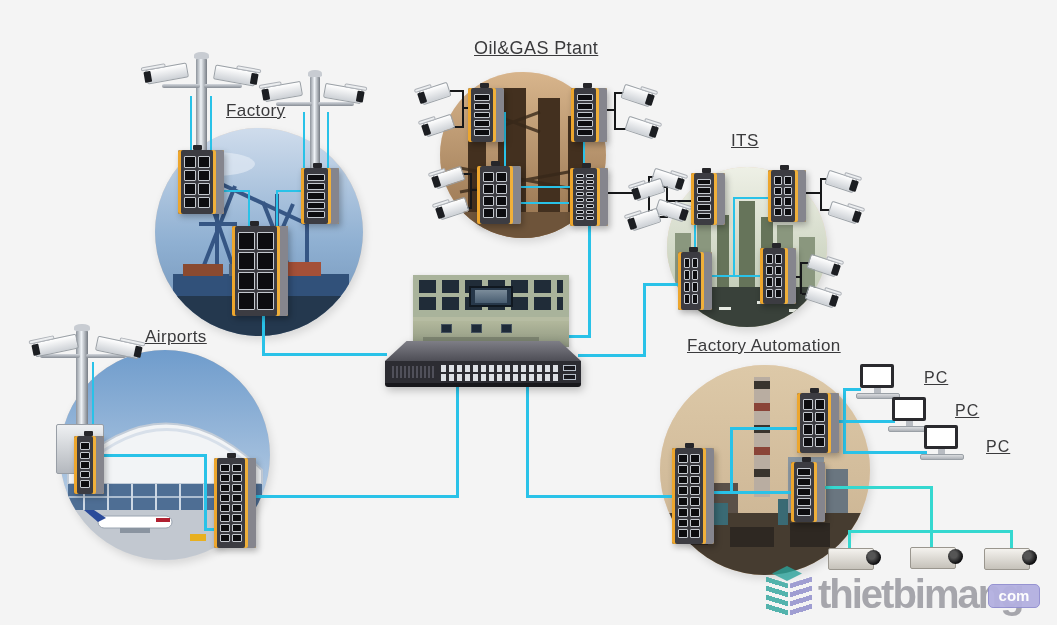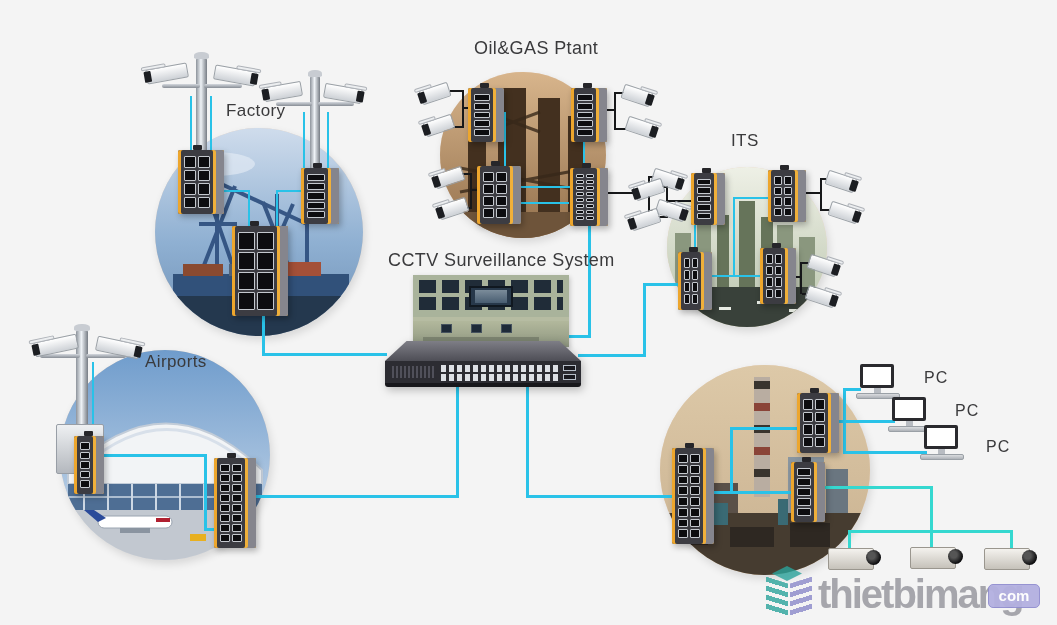--- a/index.html
+++ b/index.html
@@ -59,21 +59,21 @@
   .rack { position:absolute; left:385px; top:341px; width:196px; height:46px; z-index:3; filter:drop-shadow(2px 3px 4px rgba(0,0,0,.25)); }
   .rack .rtop { height:20px; background:linear-gradient(#7e7e86,#4e4e56); clip-path:polygon(11% 0, 89% 0, 100% 100%, 0 100%); }
   .rack .rfront { position:relative; height:22px; background:#2c2c32; }
   .rack .vents { position:absolute; left:7px; top:5px; width:42px; height:12px;
                  background:repeating-linear-gradient(90deg,#50505a 0 2px,#2c2c32 2px 4px); }
   .rack .prow { position:absolute; left:56px; width:118px; height:7px;
                 background:repeating-linear-gradient(90deg,#dde0e5 0 5px,#2c2c32 5px 8px); }
   .rack .sfp { position:absolute; width:13px; height:6px; border:1px solid #b8c0ca; background:#1a1a20; }
   .rack .rbase { height:4px; background:#17171b; border-radius:0 0 3px 3px; }
   
-  .lbl { position:absolute; z-index:4; color:#3a3a3c; font-size:17px; letter-spacing:.4px; white-space:nowrap; }
+  .lbl { position:absolute; z-index:4; color:#3a3a3c; font-size:17px; letter-spacing:.4px; white-space:nowrap;text-decoration:underline; }
   .lbl.big { font-size:18px; }
   .lbl.pcl { font-size:16px; letter-spacing:1px; }
   
   .wm { position:absolute; z-index:5; }
   .wm-text { left:818px; top:572px; font-size:40px; font-weight:bold; color:#a0a0a6; letter-spacing:-2px; opacity:.92; }
   .wm-badge { left:988px; top:584px; width:52px; height:24px; background:#b3b0e0; border:1px solid #918ed0;
               border-radius:5px; color:#fff; font-size:15px; font-weight:bold; text-align:center; line-height:22px; opacity:.95; }
   .cube { position:absolute; z-index:5; opacity:.8; }
   .cube-l { left:766px; top:580px; width:22px; height:34px; transform:skewY(18deg);
             background:repeating-linear-gradient(180deg,#2ba39b 0 5px, rgba(0,0,0,0) 5px 9px); }
@@ -687,22 +687,22 @@
       <div class="l"></div>
     </div>
   <div class="bc" style="left:984px;top:546px">
       <div class="b"></div>
       <div class="l"></div>
     </div>
 
   <div class="lbl" style="left:226px;top:101px">Factory</div>
   <div class="lbl big" style="left:474px;top:38px">Oil&amp;GAS Ptant</div>
   <div class="lbl" style="left:731px;top:131px">ITS</div>
-  <div class="lbl big" style="left:388px;top:250px">CCTV Surveillance System</div>
-  <div class="lbl" style="left:145px;top:352px">Airports</div>
+  <div class="lbl" style="left:145px;top:327px">Airports</div>
+  <div class="lbl" style="left:687px;top:336px">Factory Automation</div>
   <div class="lbl pcl" style="left:924px;top:369px">PC</div>
   <div class="lbl pcl" style="left:955px;top:402px">PC</div>
   <div class="lbl pcl" style="left:986px;top:438px">PC</div>
 
   <div class="cube cube-t"></div>
   <div class="cube cube-l"></div>
   <div class="cube cube-r"></div>
   <div class="wm wm-text">thietbimang</div>
   <div class="wm wm-badge">com</div>
 

